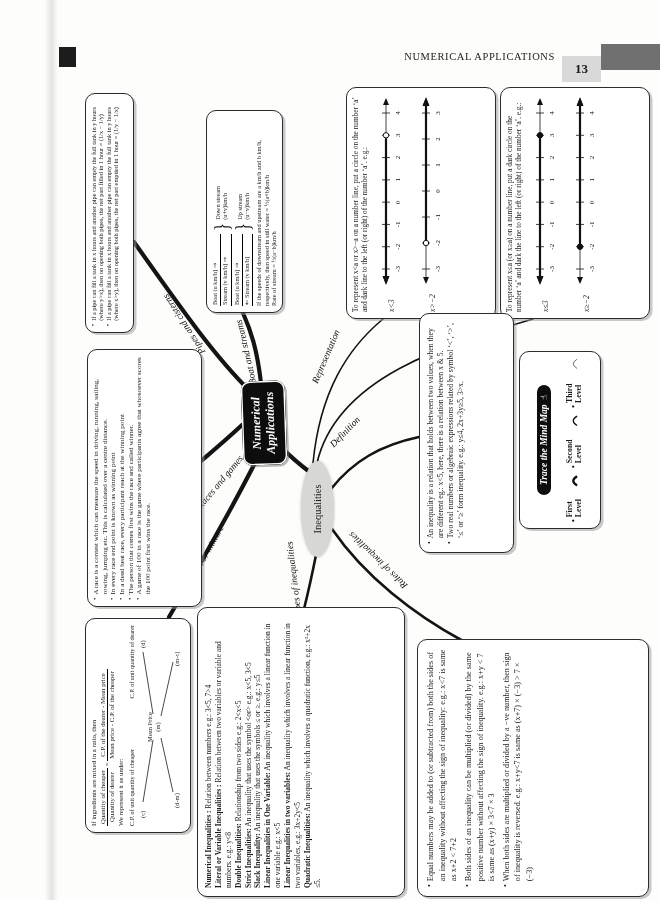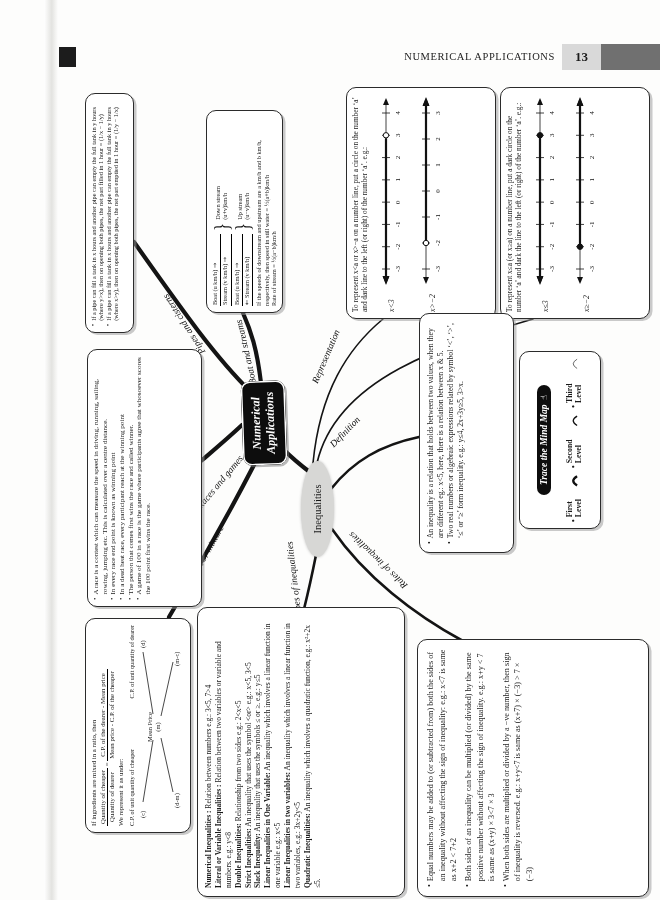--- a/index.html
+++ b/index.html
@@ -5,21 +5,21 @@
   html,body{margin:0;padding:0;}
   body{width:660px;height:900px;position:relative;background:#fdfdfc;overflow:hidden;
        font-family:"Liberation Serif","DejaVu Serif",serif;color:#1a1a1a;}
   
   .gutter{position:absolute;left:44px;top:0;width:14px;height:900px;
           background:linear-gradient(to right,#ffffff,#e3e3e0 55%,#fdfdfc);}
   
   .hdr-square{position:absolute;left:59px;top:47px;width:17px;height:20px;background:#1c1c1c;}
   .hdr-title{position:absolute;top:51px;left:380px;width:175px;text-align:right;
              font-size:10.5px;letter-spacing:.6px;color:#222;}
-  .hdr-pagebox{position:absolute;left:562px;top:44px;width:39px;height:26px;background:#d9d9d9;
+  .hdr-pagebox{position:absolute;left:562px;top:56px;width:39px;height:26px;background:#d9d9d9;
                display:flex;align-items:center;justify-content:center;font-weight:bold;font-size:13px;}
   .hdr-tab{position:absolute;left:601px;top:44px;width:59px;height:26px;background:#707070;}
   
   .rot{position:absolute;left:-38px;top:208px;width:812px;height:566px;
        transform:rotate(-90deg);transform-origin:center center;}
   .curves{position:absolute;left:0;top:0;z-index:0;}
   .box{position:absolute;background:#fff;border:1.3px solid #2b2b2b;border-radius:10px;
        box-shadow:-2px 2.5px 0 rgba(150,150,150,.5);padding:4px 6px;box-sizing:border-box;z-index:2;}
   .bullet{display:flex;gap:3px;align-items:flex-start;}
   .dot{flex:0 0 auto;line-height:1.1;}

